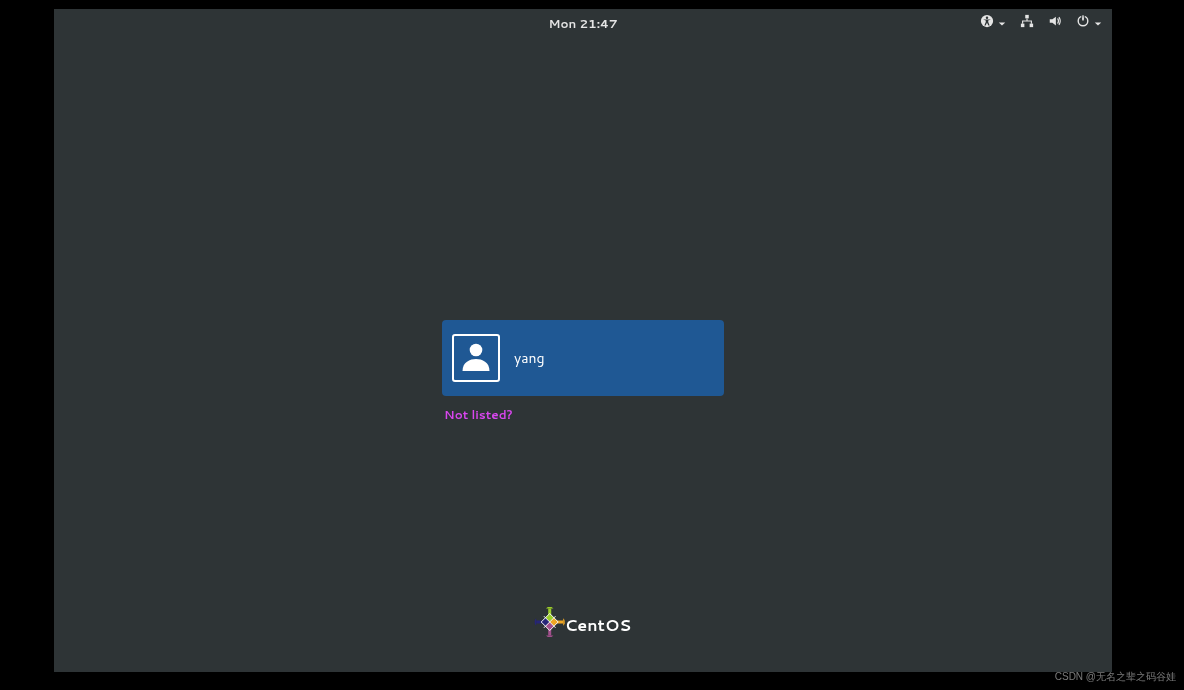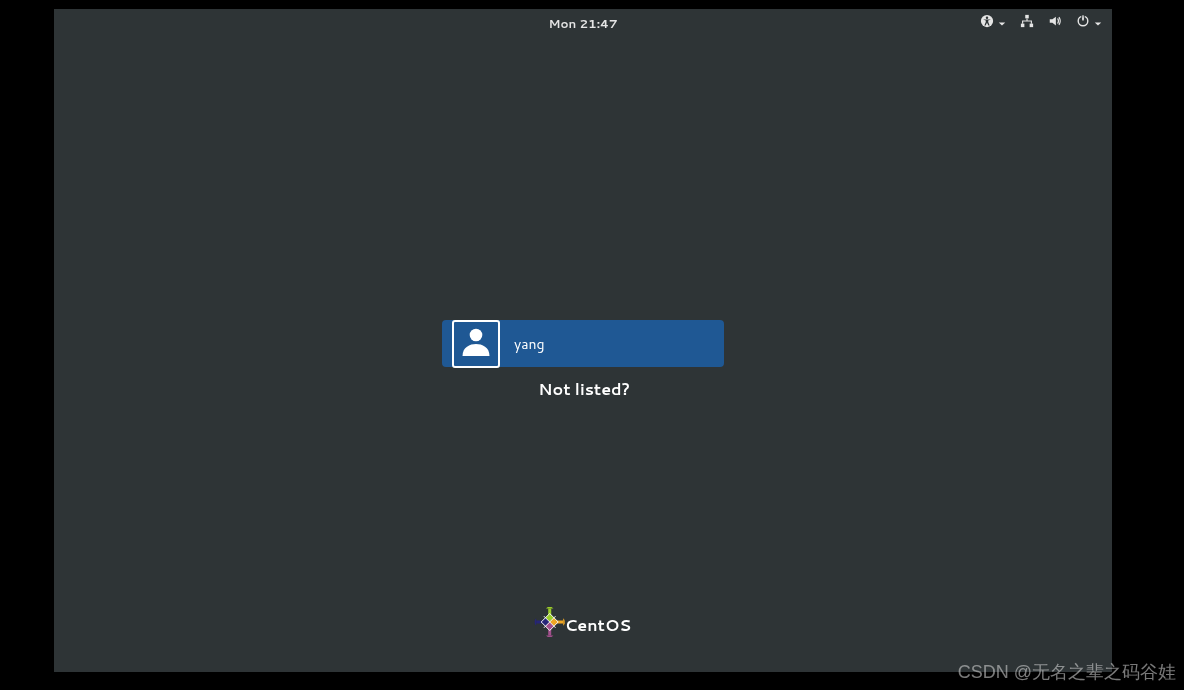--- a/index.html
+++ b/index.html
@@ -74,21 +74,21 @@
       width: 282px;
     }
     .user-row {
       display: flex;
       align-items: center;
       background: #1f5894;
       border-radius: 4px;
       padding: 7px 10px;
       cursor: pointer;
       gap: 14px;
-      height: 47px;
+      height: 76px;
     }
     .avatar {
       width: 48px;
       height: 48px;
       border: 2px solid #fff;
       border-radius: 3px;
       display: flex;
       align-items: center;
       justify-content: center;
       background: #1f5894;
@@ -98,26 +98,25 @@
       height: 36px;
       fill: #fff;
     }
     .username {
       color: #fff;
       font-size: 14px;
       font-weight: 500;
     }
     .not-listed {
       margin-top: 10px;
-      color: #ffffff;
-      font-size: 16px;
+      color: #d946ef;
+      font-size: 12px;
       font-weight: 600;
       cursor: pointer;
       padding-left: 2px;
-      text-align: center;
     }
     .branding {
       position: absolute;
       left: 50%;
       bottom: 30px;
       transform: translateX(-50%);
       display: flex;
       align-items: center;
     }
     .branding-text {
@@ -127,21 +126,21 @@
     }
     .centos-logo svg {
       width: 30px;
       height: 30px;
     }
     .watermark {
       position: absolute;
       right: 8px;
       bottom: 6px;
       color: rgba(220,220,220,0.55);
-      font-size: 18px;
+      font-size: 10px;
       font-family: sans-serif;
     }
   </style>
 </head>
 <body>
 
 <div class="screen">
 
   <div class="topbar">
     <div class="topbar-center">

